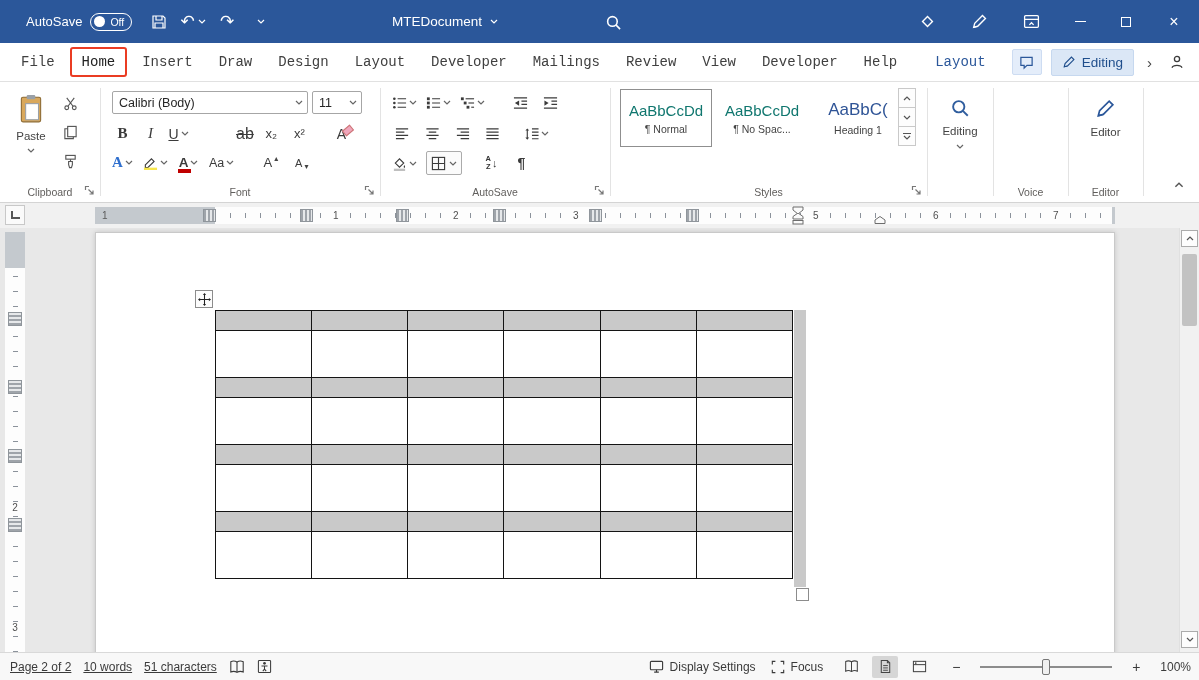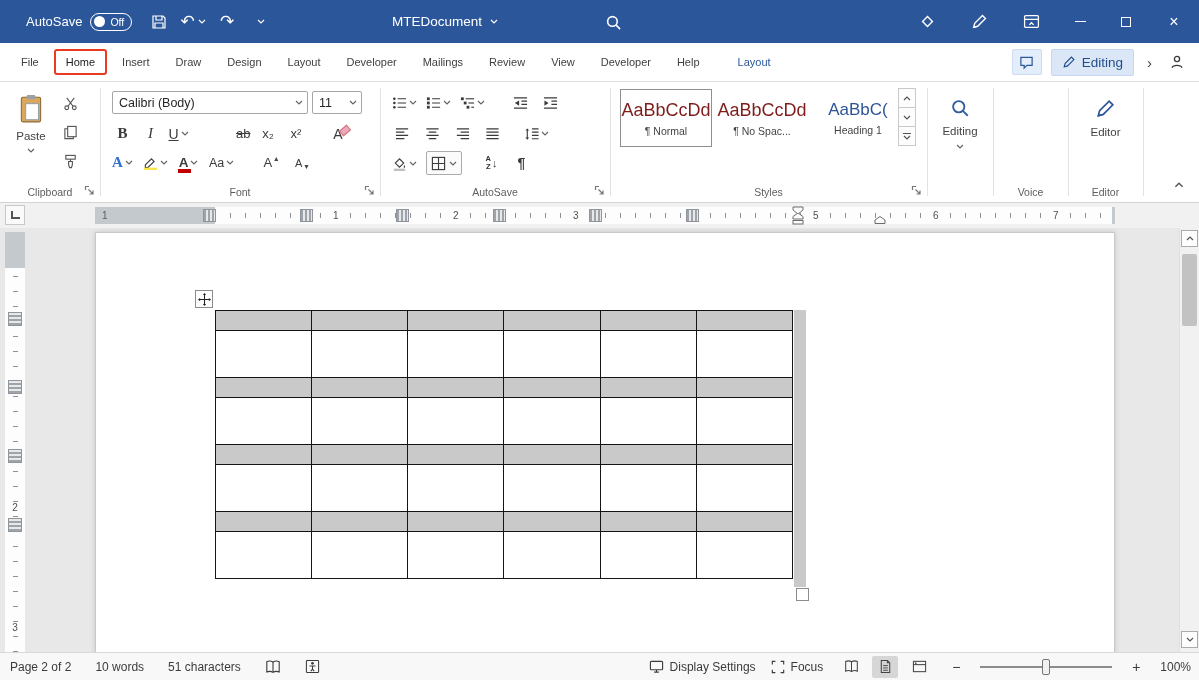--- a/index.html
+++ b/index.html
@@ -21,21 +21,21 @@
   .doctitle{position:absolute;left:392px;top:0;height:43px;display:flex;align-items:center;gap:8px;font-size:13.5px;color:#fff;}
   .tb-search{position:absolute;left:598px;top:7px;width:30px;height:30px;display:flex;align-items:center;justify-content:center;color:#fff;background:transparent;border:0;}
   .titleicons{position:absolute;right:0;top:0;height:43px;display:flex;align-items:stretch;}
   .titleicons .tbtn{min-width:52px;}
   .win-min-bar{display:block;width:11px;height:0;border-top:1.4px solid #fff;}
   .win-max-box{display:block;width:10px;height:10px;border:1.2px solid #fff;}
   .win-close-x{font-size:16px;line-height:1;}
   .chev{color:inherit}
   
   .tabrow{position:absolute;left:0;top:43px;width:100%;height:39px;background:#fff;border-bottom:1px solid #e1e1e1;display:flex;align-items:center;padding-left:8px;}
-  .tab{padding:8px 13px;font-size:11px;color:#404040;white-space:nowrap;}
+  .tab{padding:8px 13px;font-size:14px;color:#404040;white-space:nowrap;font-family:Liberation Mono, monospace;}
   .tab.annotated{border:2px solid #ea3c23;border-radius:3px;padding:5px 10px;margin:0 2px;color:#222;}
   .tab.ctx{color:#2b579a;}
   .ctxgap{width:12px;}
   .tabrow-right{margin-left:auto;display:flex;align-items:center;gap:9px;margin-right:10px;}
   .comment-btn{width:30px;height:26px;display:flex;align-items:center;justify-content:center;background:#e4edfa;border:1px solid #cddcf2;border-radius:2px;color:#2b579a;}
   .editing-btn{height:27px;display:flex;align-items:center;gap:6px;background:#dbe7f6;border:1px solid #c6d8ef;border-radius:2px;padding:0 10px;color:#1f4e8c;font-size:13.5px;}
   .angle-btn{background:none;border:0;font-size:15px;color:#444;padding:0 4px;}
   .share-btn{background:none;border:0;color:#3b3b3b;padding:0 4px;}
   
   .ribbon{position:absolute;left:0;top:82px;width:100%;height:121px;background:#fff;border-bottom:1px solid #d4d4d4;}
@@ -50,41 +50,41 @@
   .paste-btn{position:absolute;left:8px;top:6px;width:46px;height:96px;display:flex;flex-direction:column;align-items:center;padding-top:6px;gap:6px;background:transparent;border:0;color:#444;font-size:11.5px;}
   .minicol{position:absolute;left:60px;top:10px;display:flex;flex-direction:column;gap:6px;}
   .minicol .sbtn{color:#555;}
   
   .combo{position:absolute;height:23px;border:1px solid #a6a6a6;background:#fff;display:flex;align-items:center;font-size:12.5px;color:#262626;padding-left:6px;border-radius:2px;}
   .combo .chev-s{margin-left:auto;margin-right:4px;}
   .fontrow{position:absolute;left:12px;display:flex;align-items:center;}
   .glyph-b{font-family:"Liberation Serif",serif;font-weight:bold;font-size:15px;}
   .glyph-i{font-family:"Liberation Serif",serif;font-style:italic;font-size:15px;}
   .glyph-u{text-decoration:underline;font-size:14px;}
-  .glyph-strike{text-decoration:line-through;font-size:13px;margin-left:40px;}
+  .glyph-strike{text-decoration:line-through;font-size:16px;margin-left:40px;}
   .glyph-clear{position:relative;font-size:14px;}
   .glyph-clear::after{content:"";position:absolute;right:-7px;top:1px;width:8px;height:5px;background:#f0a6bc;border:1px solid #c77;transform:rotate(-40deg);}
   .glyph-fx{font-family:"Liberation Serif",serif;font-weight:bold;font-size:15px;color:#2f6fce;}
   .glyph-fc{position:relative;font-weight:bold;font-size:13.5px;}
   .glyph-fc::after{content:"";position:absolute;left:-1px;bottom:-3px;width:13px;height:4px;background:#c00000;}
   .glyph-case{font-size:12.5px;}
   .tri{font-size:8px;color:#444;position:relative;top:-4px;}
   .tri.down{top:4px;}
   
   .pararow{position:absolute;left:12px;display:flex;align-items:center;}
   .borderbox{display:inline-flex;align-items:center;gap:3px;border:1px solid #ababab;border-radius:2px;height:24px;padding:0 4px;background:#fbfbfb;}
   .sorticon{display:inline-flex;align-items:center;gap:1px;}
   .sortletters{display:flex;flex-direction:column;font-size:7.5px;line-height:1.05;font-weight:bold;color:#333;}
   .sortarrow{font-size:11px;color:#333;}
   .pilcrow{font-size:14px;font-weight:bold;color:#3b3b3b;}
   
   .stylecards{position:absolute;left:10px;top:7px;display:flex;gap:4px;}
   .stylecard{width:92px;height:58px;background:#fff;border:1px solid transparent;display:flex;flex-direction:column;align-items:center;justify-content:center;gap:4px;}
   .stylecard.selected{border:1px solid #8f8f8f;}
-  .stylecard .prev{font-size:18px;color:#7f1d1d;}
+  .stylecard .prev{font-size:15px;color:#0f766e;}
   .stylecard .prev.h1{color:#2f5496;font-size:17px;}
   .stylecard .sname{font-size:10.5px;color:#444;}
   .styscroll{position:absolute;left:288px;top:7px;width:18px;display:flex;flex-direction:column;}
   .styscroll button{width:18px;height:20px;border:1px solid #c9c9c9;background:#fdfdfd;display:flex;align-items:center;justify-content:center;color:#555;margin-top:-1px;}
   .morebar{display:block;width:8px;height:0;border-top:1.4px solid #555;margin-bottom:1px;}
   .collapse-btn{position:absolute;right:10px;bottom:8px;width:20px;height:18px;display:flex;align-items:center;justify-content:center;border:0;background:transparent;color:#555;}
   
   .rulerband{position:absolute;left:0;top:203px;width:100%;height:25px;background:#f1f1f1;}
   .tabselector{position:absolute;left:5px;top:2px;width:20px;height:20px;background:#fafafa;border:1px solid #c8c8c8;display:flex;align-items:center;justify-content:center;}
   .tabstop-l{display:block;width:9px;height:8px;border-left:2px solid #555;border-bottom:2px solid #555;}
@@ -109,21 +109,21 @@
   tr.shaded td{height:20px;background:#c9c9c9;}
   tr.plain td{height:47px;background:#fff;}
   .endstrip{position:absolute;left:794px;top:82px;width:12px;height:277px;background:#c9c9c9;}
   .movehandle{position:absolute;left:195px;top:62px;width:18px;height:18px;background:#fcfcfc;border:1px solid #8c8c8c;display:flex;align-items:center;justify-content:center;color:#222;}
   .resizehandle{position:absolute;left:796px;top:360px;width:13px;height:13px;background:#fff;border:1px solid #8c8c8c;}
   .vscroll{position:absolute;right:0;top:0;width:20px;height:100%;background:#f1f1f1;border-left:1px solid #e0e0e0;}
   .scrollbtn{position:absolute;left:1px;width:17px;height:17px;border:1px solid #ababab;background:#fdfdfd;display:flex;align-items:center;justify-content:center;color:#555;font-size:8px;}
   .scrollthumb{position:absolute;left:2px;top:26px;width:15px;height:72px;background:#c2c2c2;border-radius:2px;}
   
   .statusbar{position:absolute;left:0;bottom:0;width:100%;height:28px;background:#f8f8f8;border-top:1px solid #d9d9d9;display:flex;align-items:center;font-size:12px;color:#3b3b3b;}
-  .sb-left{display:flex;align-items:center;gap:24px;padding-left:10px;}
+  .sb-left{display:flex;align-items:center;gap:12px;padding-left:10px;text-decoration:underline;}
   .sb-right{margin-left:auto;display:flex;align-items:center;gap:15px;padding-right:8px;}
   .sb-item{display:flex;align-items:center;gap:6px;background:transparent;border:0;color:#3b3b3b;font-size:12px;white-space:nowrap;}
   .viewbtns{display:flex;align-items:center;gap:8px;}
   .viewbtn{width:26px;height:22px;display:flex;align-items:center;justify-content:center;background:transparent;border:0;color:#444;}
   .viewbtn.selected{background:#d6d6d6;border-radius:2px;}
   .zoombtn{width:18px;height:18px;display:flex;align-items:center;justify-content:center;background:transparent;border:0;font-size:14px;color:#3b3b3b;}
   .zoomslider{position:relative;width:132px;height:20px;}
   .zoomtrack{position:absolute;left:0;top:9px;width:100%;height:2px;background:#8c8c8c;}
   .zoomnotch{position:absolute;left:50%;top:6px;width:1px;height:8px;background:#8c8c8c;}
   .zoomthumb{position:absolute;left:calc(50% - 4px);top:2px;width:8px;height:16px;background:#f0f0f0;border:1px solid #767676;border-radius:2px;}

